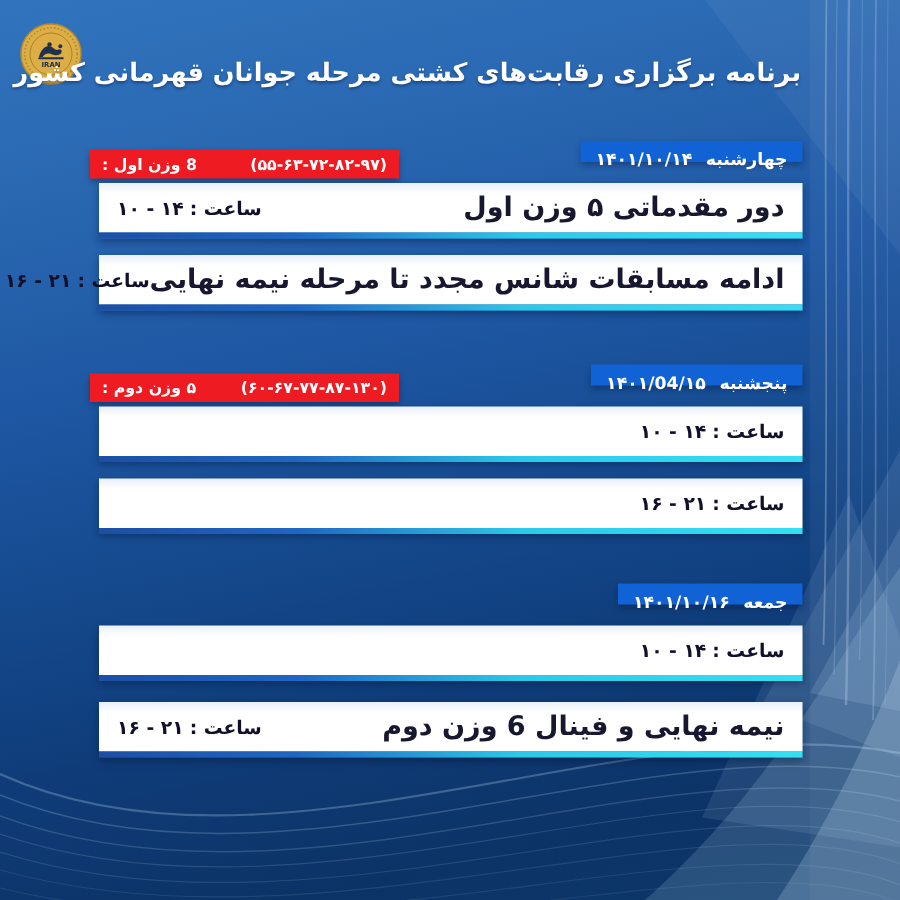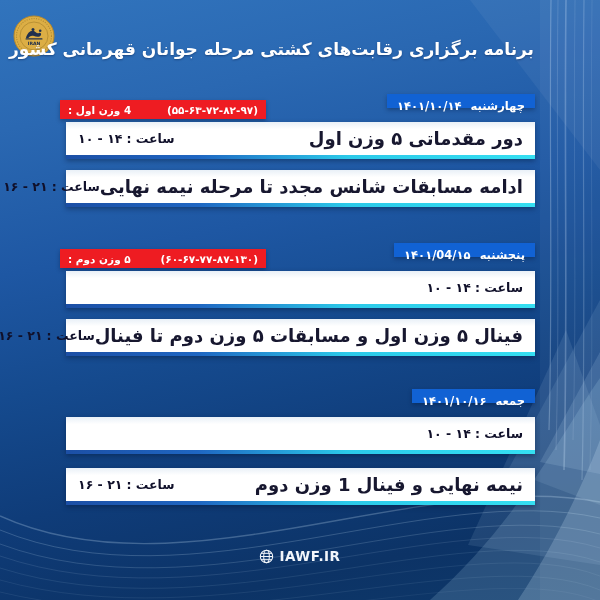--- a/index.html
+++ b/index.html
@@ -96,21 +96,21 @@
   </svg>
 
   <div class="title">برنامه برگزاری رقابت‌های کشتی مرحله جوانان قهرمانی کشور</div>
 
   <div class="date-badge" style="top:94px">
     <span>چهارشنبه</span>
     <span class="date-val" dir="ltr">۱۴۰۱/۱۰/۱۴</span>
   </div>
   <div class="weights-badge" style="top:100px">
     <span dir="ltr">(۵۵-۶۳-۷۲-۸۲-۹۷)</span>
-    <span>4 وزن اول :</span>
+    <span>8 وزن اول :</span>
   </div>
 
   <div class="row" style="top:122px">
     <div class="row-body">
       <span class="event">دور مقدماتی ۵ وزن اول</span>
       <span class="time">
         <span>ساعت :</span>
         <span dir="ltr">۱۰ - ۱۴</span>
       </span>
     </div>
@@ -142,21 +142,20 @@
       <span class="time">
         <span>ساعت :</span>
         <span dir="ltr">۱۰ - ۱۴</span>
       </span>
     </div>
     <div class="row-underline"></div>
   </div>
 
   <div class="row" style="top:319px">
     <div class="row-body">
-      <span class="event">فینال ۵ وزن اول و مسابقات ۵ وزن دوم تا فینال</span>
       <span class="time">
         <span>ساعت :</span>
         <span dir="ltr">۱۶ - ۲۱</span>
       </span>
     </div>
     <div class="row-underline"></div>
   </div>
 
   <div class="date-badge" style="top:389px">
     <span>جمعه</span>
@@ -168,35 +167,23 @@
       <span class="time">
         <span>ساعت :</span>
         <span dir="ltr">۱۰ - ۱۴</span>
       </span>
     </div>
     <div class="row-underline"></div>
   </div>
 
   <div class="row" style="top:468px">
     <div class="row-body">
-      <span class="event">نیمه نهایی و فینال 1 وزن دوم</span>
+      <span class="event">نیمه نهایی و فینال 6 وزن دوم</span>
       <span class="time">
         <span>ساعت :</span>
         <span dir="ltr">۱۶ - ۲۱</span>
       </span>
     </div>
     <div class="row-underline"></div>
   </div>
 
-  <div class="footer">
-    <svg width="15" height="15" viewBox="0 0 16 16">
-      <g fill="none" stroke="#f2f6fb" stroke-width="1.1">
-        <circle cx="8" cy="8" r="6.6"></circle>
-        <ellipse cx="8" cy="8" rx="3" ry="6.6"></ellipse>
-        <line x1="1.4" y1="8" x2="14.6" y2="8"></line>
-        <line x1="2.2" y1="4.6" x2="13.8" y2="4.6"></line>
-        <line x1="2.2" y1="11.4" x2="13.8" y2="11.4"></line>
-      </g>
-    </svg>
-    <span>IAWF.IR</span>
-  </div>
 
 </div>
 
 </body></html>

